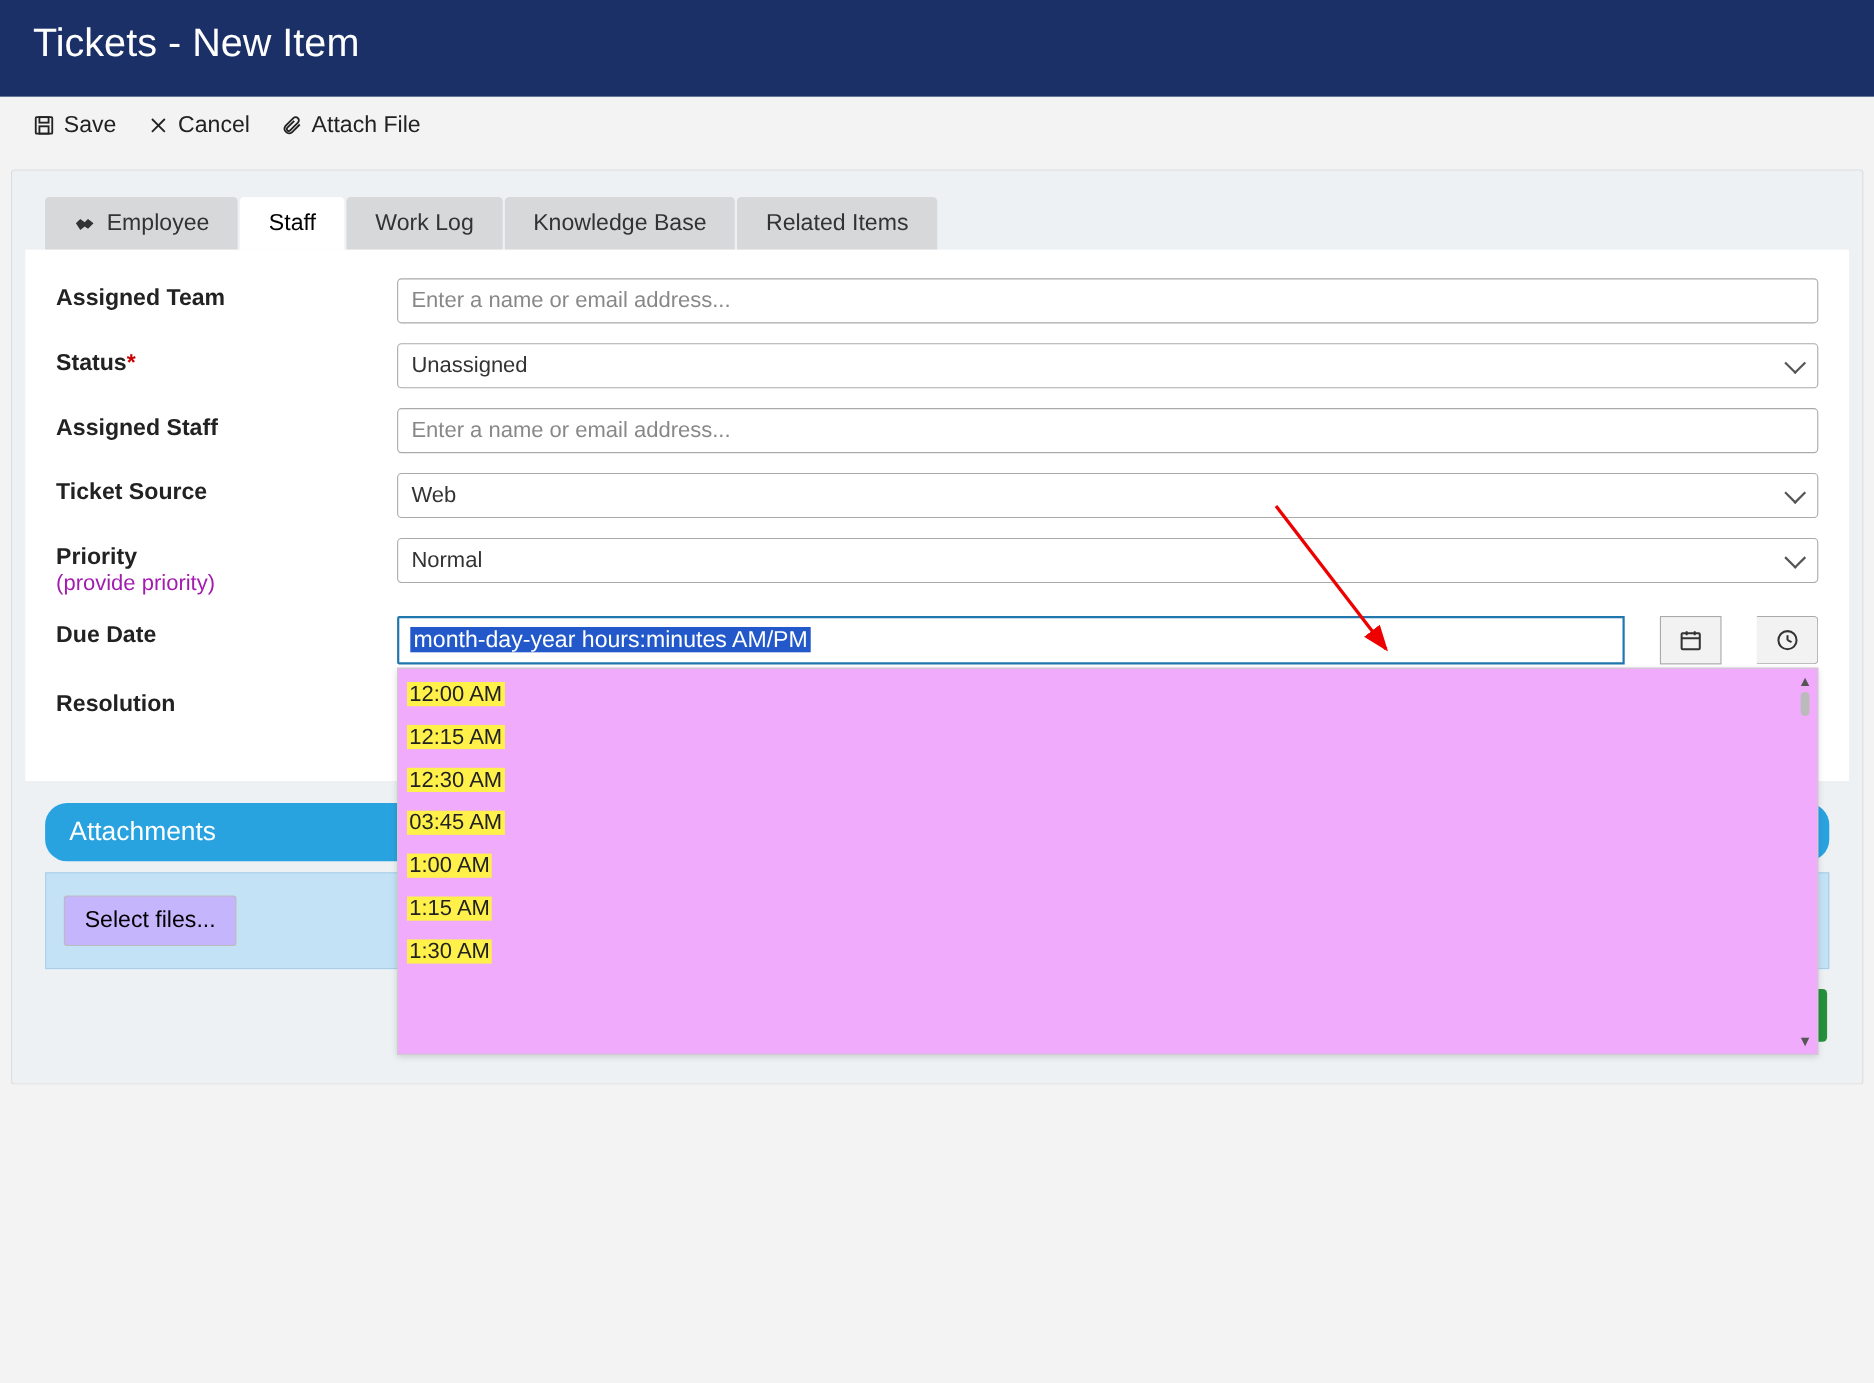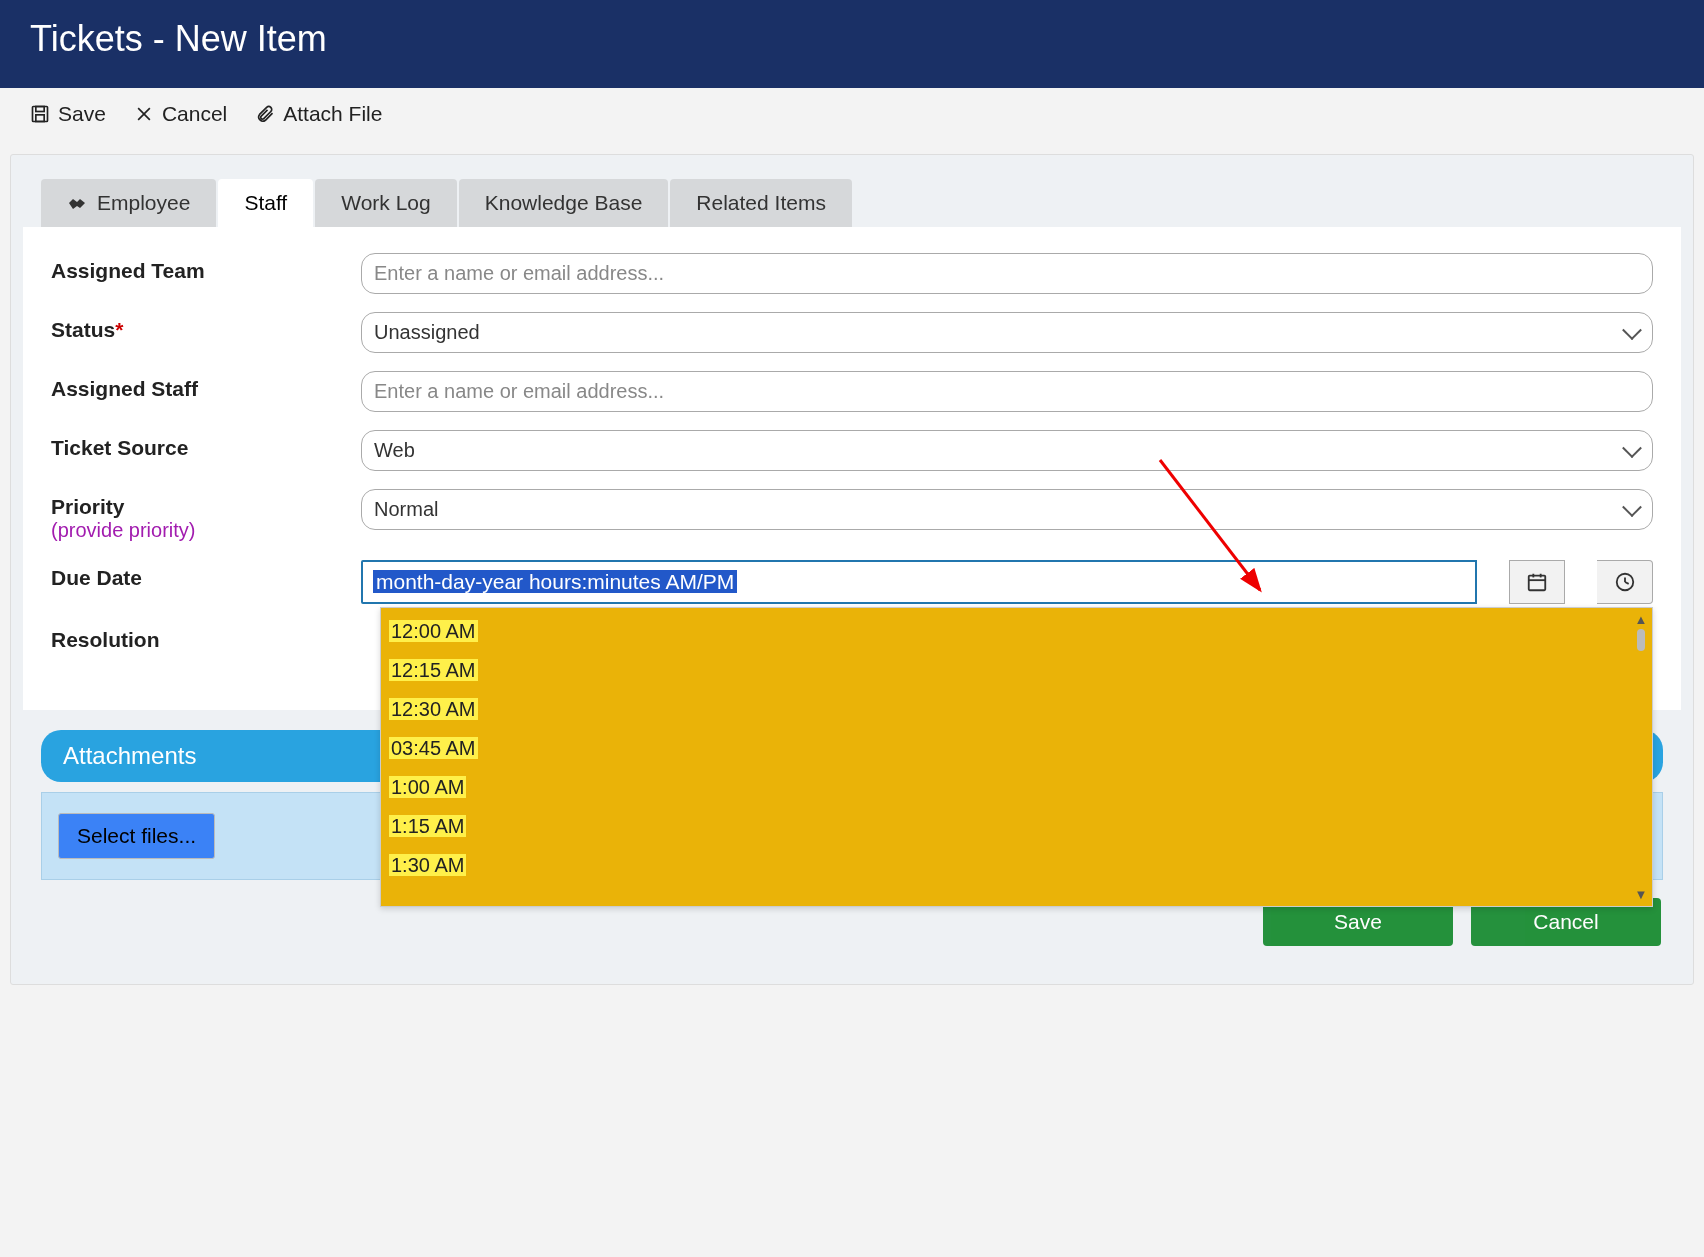--- a/index.html
+++ b/index.html
@@ -87,21 +87,21 @@
   }
   .form-control-wrap {
     flex: 1;
     position: relative;
   }
   .text-input, .select, .date-input {
     width: 100%;
     padding: 8px 12px;
     font-size: 20px;
     border: 1px solid #aaa;
-    border-radius: 14px;
+    border-radius: 4px;
     background: #fff;
     color: #333;
     font-family: inherit;
   }
   .text-input::placeholder { color: #888; }
   .select {
     appearance: none;
     background-image: none;
     padding-right: 36px;
     position: relative;
@@ -144,27 +144,26 @@
     justify-content: center;
     cursor: pointer;
   }
   .pick-btn + .pick-btn { border-left: none; border-radius: 0 4px 4px 0;}
   .pick-btn svg { width: 22px; height: 22px; }
   .dropdown-panel {
     position: absolute;
     left: 0;
     right: 0;
     top: 47px;
-    background: #eab308;
+    background: #f0abfc;
     border: 1px solid #ccc;
     box-shadow: 0 2px 6px rgba(0,0,0,.15);
     z-index: 50;
-    height: 300px;
+    height: 352px;
     overflow: hidden;
-    margin-left: 19px;
   }
   .dropdown-panel ul {
     list-style: none;
     padding: 4px 0;
   }
   .dropdown-panel li {
     padding: 8px 0 8px 8px;
     font-size: 20px;
     cursor: pointer;
   }
@@ -209,21 +208,21 @@
   .attachments-bar .wrench {
     color: #fff;
   }
   .file-row {
     background: #c4e2f6;
     margin: 10px 18px 0 18px;
     padding: 20px 16px;
     border: 1px solid #a9cfe8;
   }
   .select-files-btn {
-    background: #3b82f6;
+    background: #c4b5fd;
     border: 1px solid #bbb;
     padding: 10px 18px;
     font-size: 21px;
     border-radius: 3px;
     cursor: pointer;
   }
   .footer-bar {
     display: flex;
     justify-content: flex-end;
     gap: 18px;

